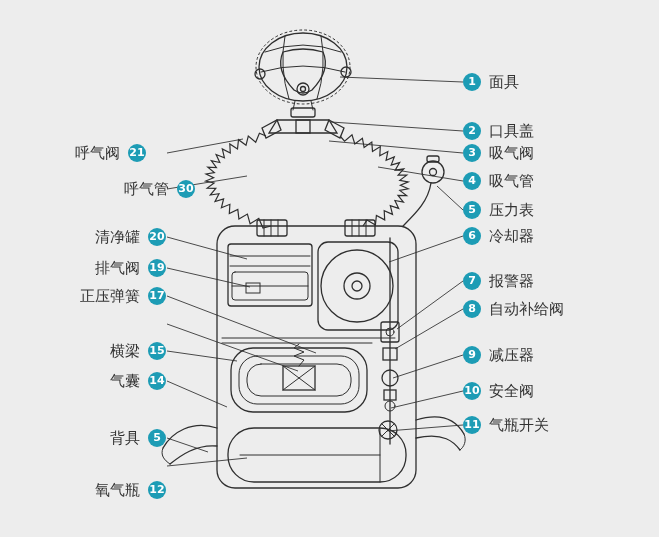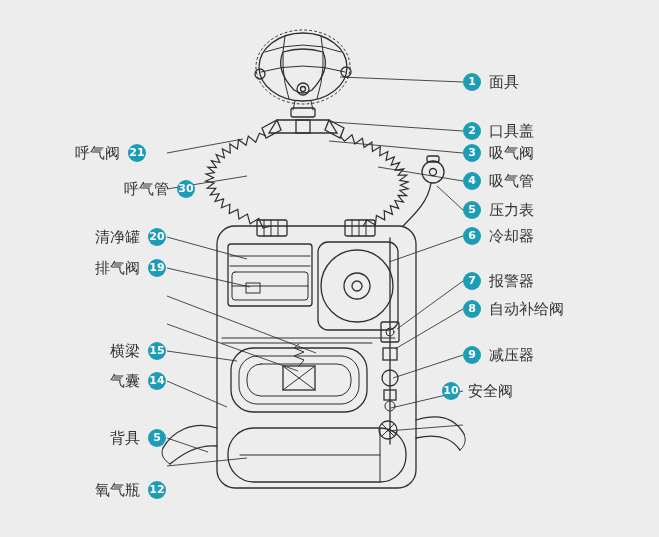--- a/index.html
+++ b/index.html
@@ -165,20 +165,24 @@
     <span class="badge">30</span>
   </div>
   <div class="callout" style="right:493px;top:228px">
     <span>清净罐</span>
     <span class="badge">20</span>
   </div>
   <div class="callout" style="right:493px;top:259px">
     <span>排气阀</span>
     <span class="badge">19</span>
   </div>
+  <div class="callout" style="right:493px;top:287px">
+    <span>正压弹簧</span>
+    <span class="badge">17</span>
+  </div>
   <div class="callout" style="right:493px;top:342px">
     <span>横梁</span>
     <span class="badge">15</span>
   </div>
   <div class="callout" style="right:493px;top:372px">
     <span>气囊</span>
     <span class="badge">14</span>
   </div>
   <div class="callout" style="right:493px;top:429px">
     <span>背具</span>
@@ -218,18 +222,22 @@
     <span>报警器</span>
   </div>
   <div class="callout" style="left:463px;top:300px">
     <span class="badge">8</span>
     <span>自动补给阀</span>
   </div>
   <div class="callout" style="left:463px;top:346px">
     <span class="badge">9</span>
     <span>减压器</span>
   </div>
-  <div class="callout" style="left:442px;top:382px">
+  <div class="callout" style="left:463px;top:382px">
     <span class="badge">10</span>
     <span>安全阀</span>
   </div>
+  <div class="callout" style="left:463px;top:416px">
+    <span class="badge">11</span>
+    <span>气瓶开关</span>
+  </div>
 
 </div>
 
 </body></html>

